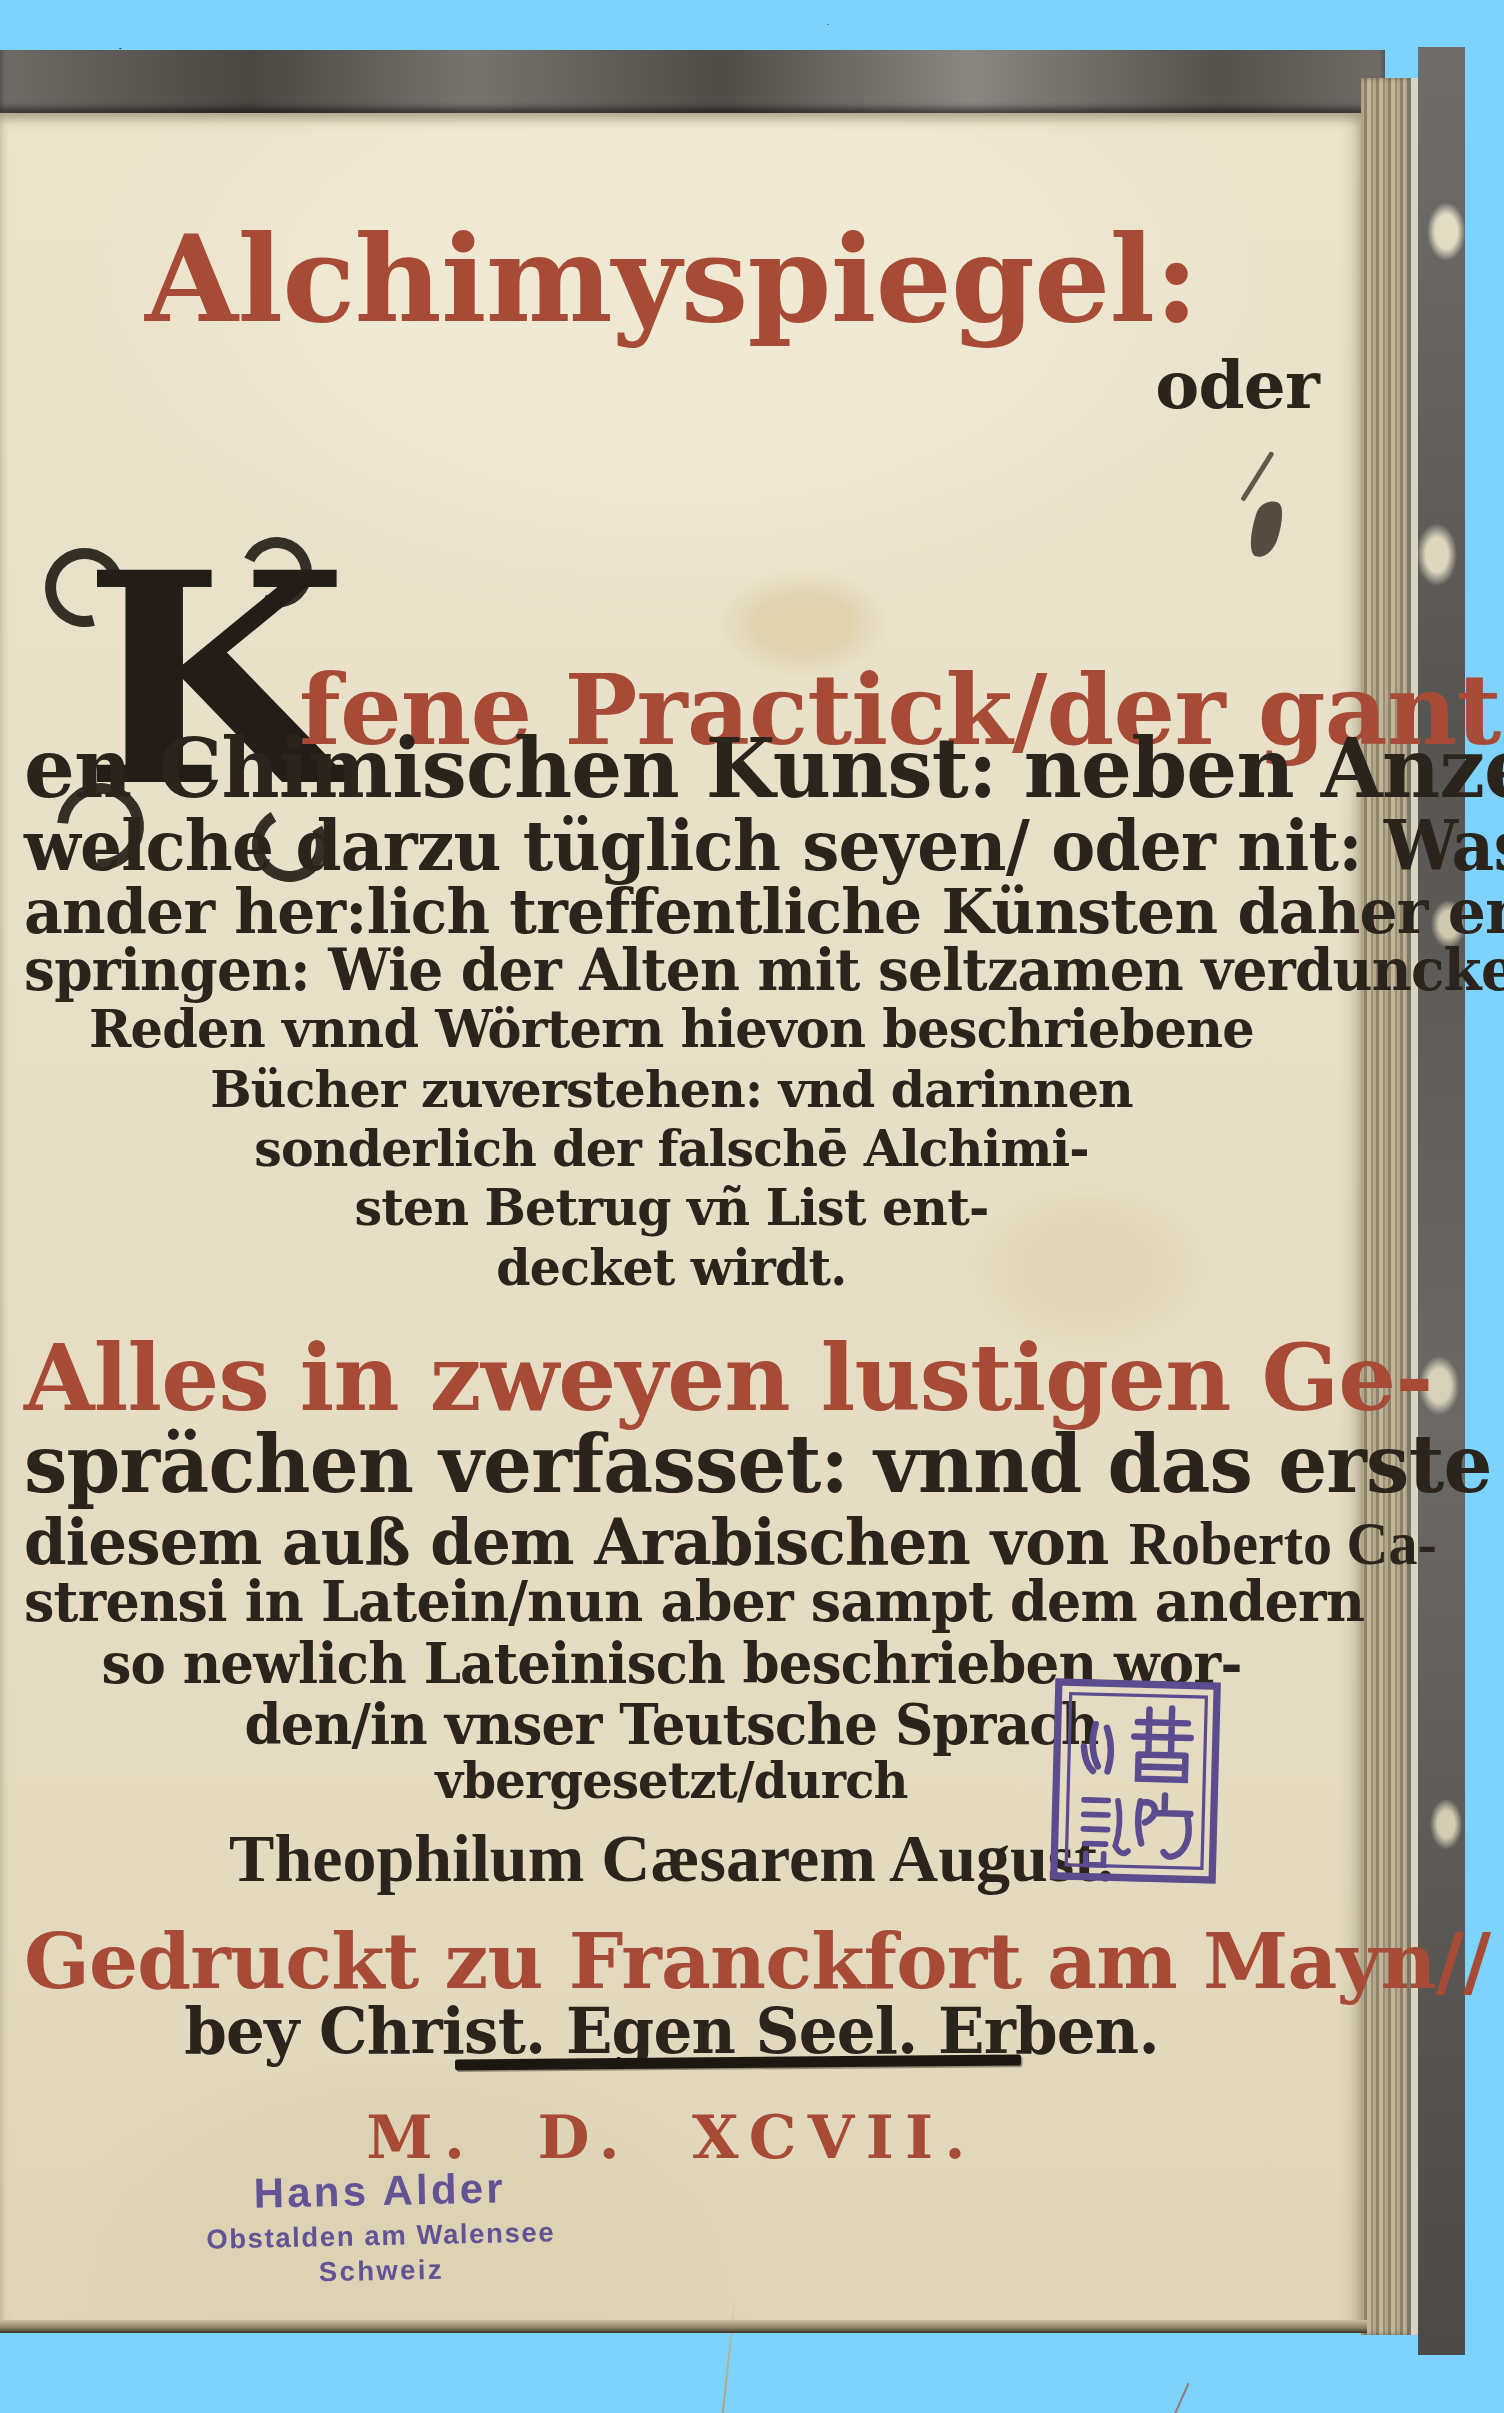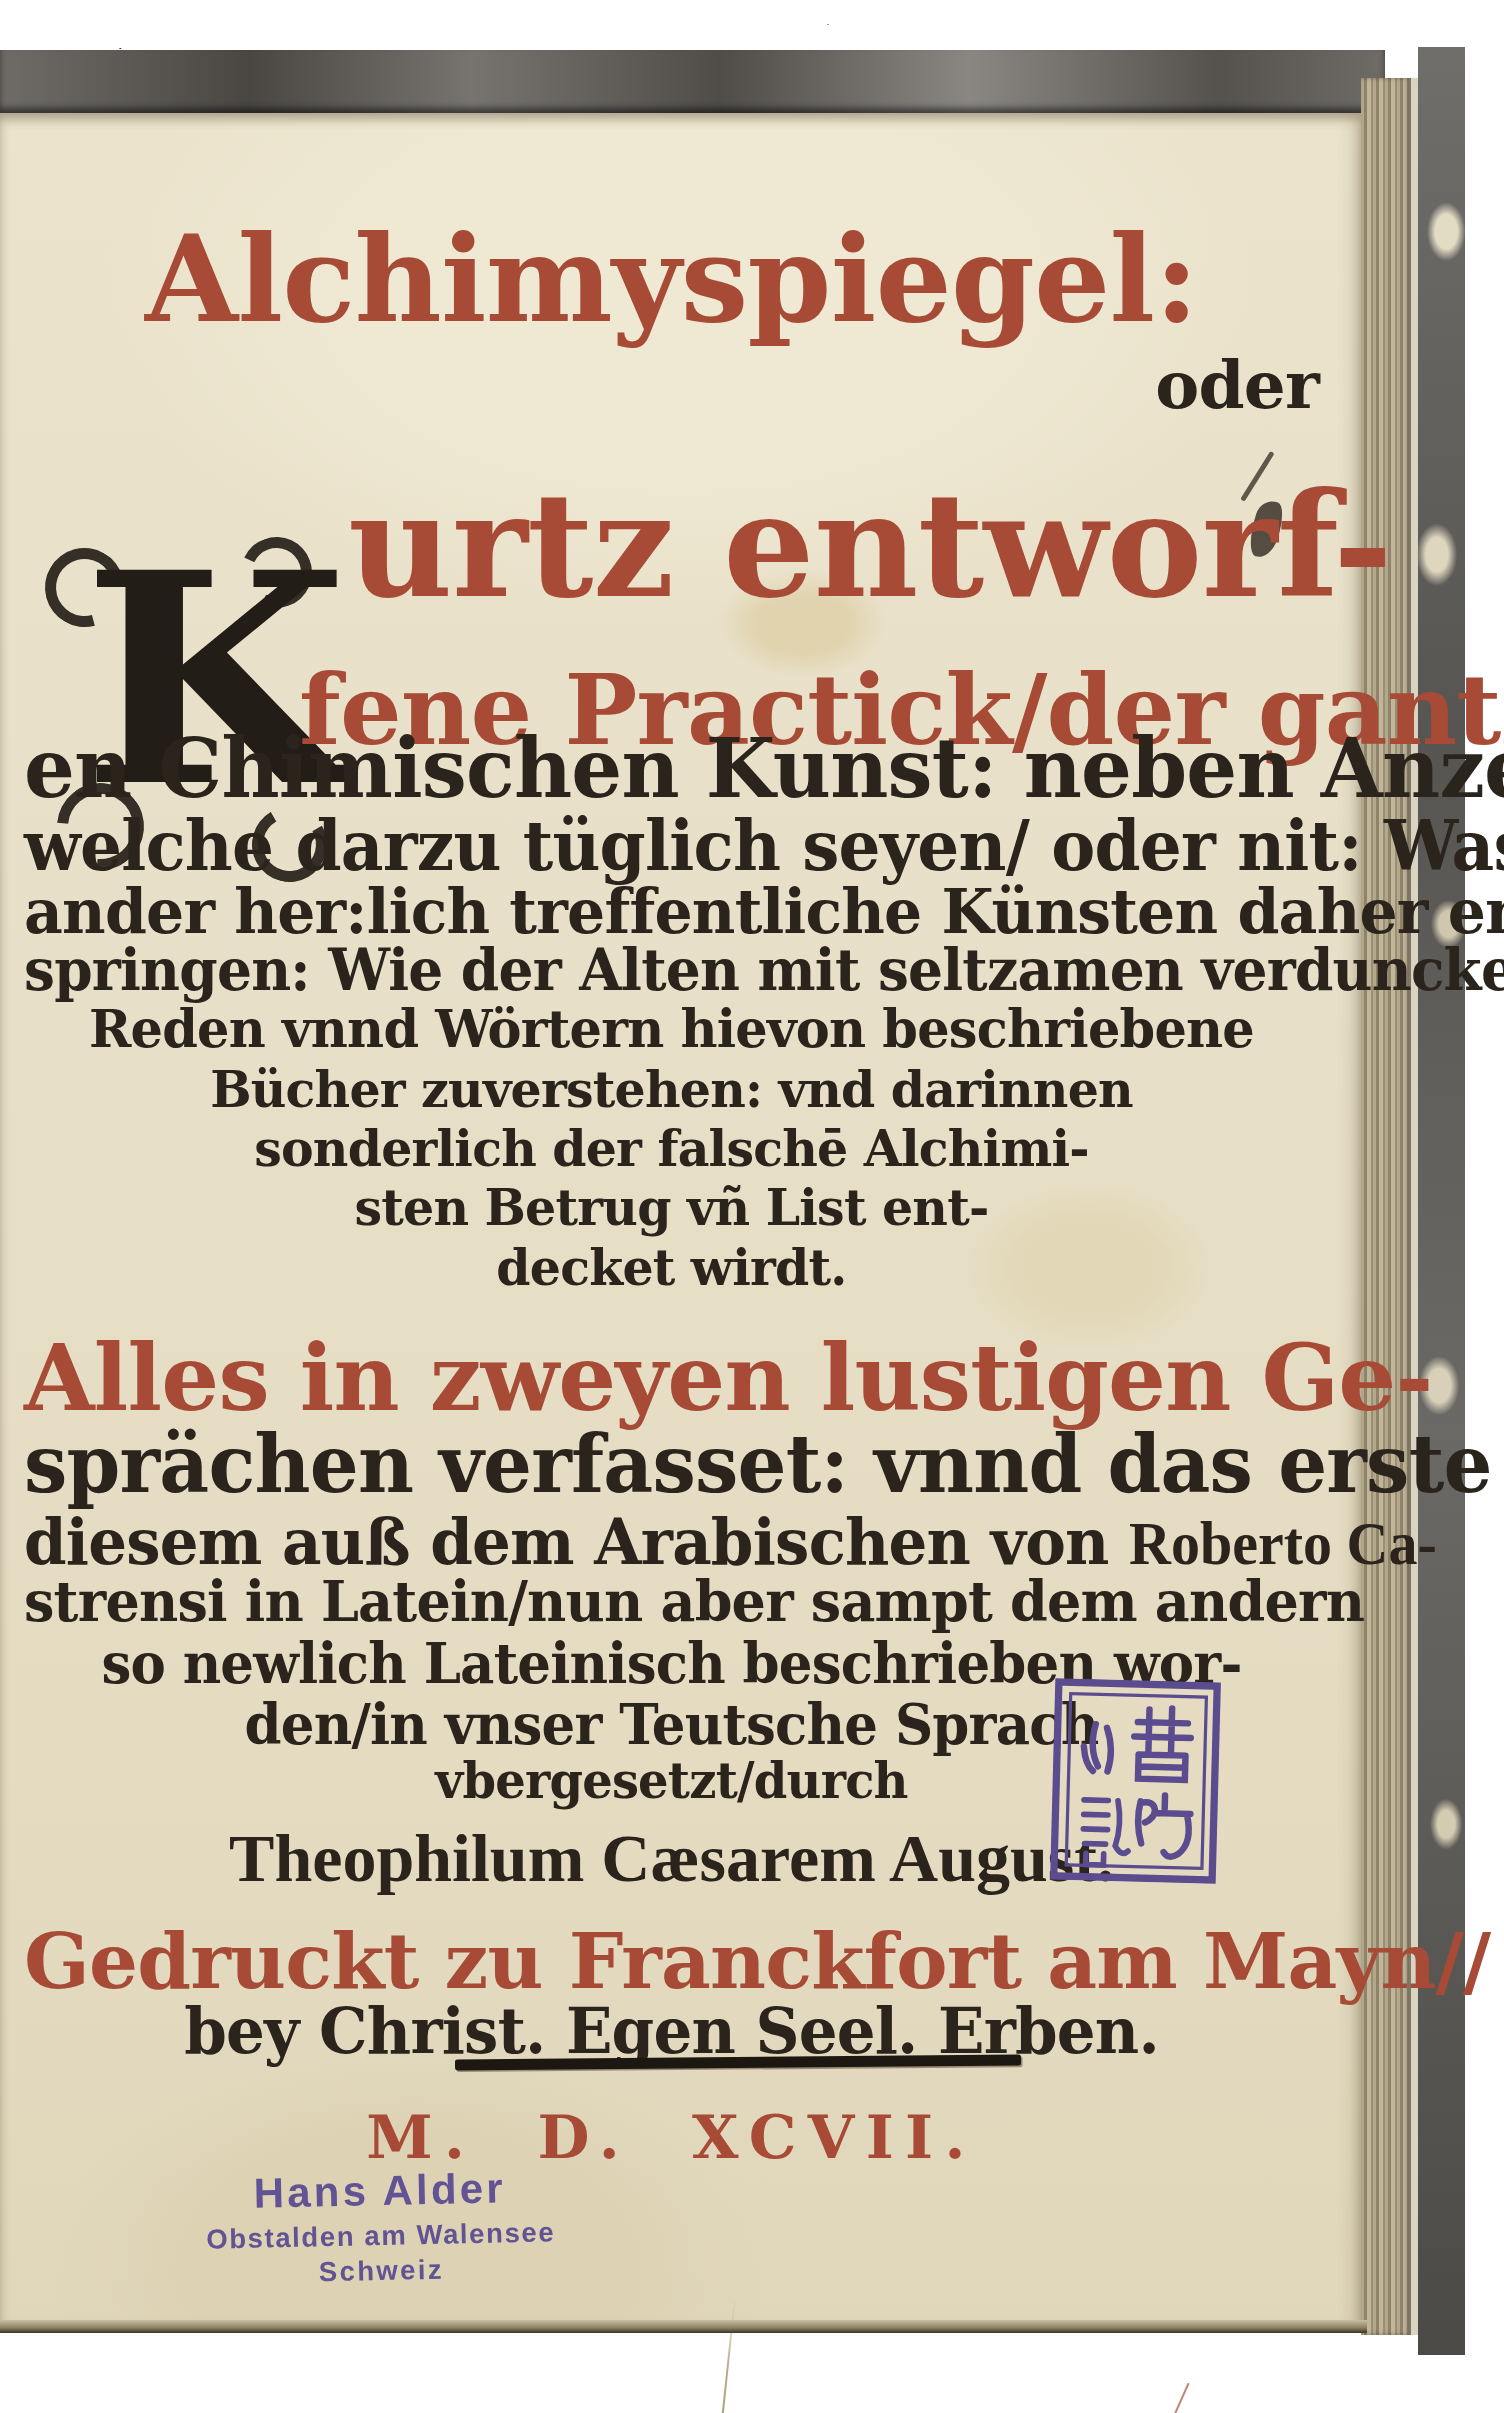--- a/index.html
+++ b/index.html
@@ -1,16 +1,16 @@
 <!DOCTYPE html>
 <html style="font-size:13px"><head>
 <meta charset="utf-8">
 <style>
   html,body{margin:0;padding:0;background:#0c0a08;}
-  #scan{position:relative;width:1505px;height:2413px;background:#ffffff;overflow:hidden;
+  #scan{position:relative;width:1505px;height:2413px;background:#7dd3fc;overflow:hidden;
         font-family:"DejaVu Serif",serif;}
   
   #scan .speckles{position:absolute;inset:0;
     background:
       radial-gradient(2.4px 0.8px at 8% 2%, #3a362f 0 40%, transparent 60%),
       radial-gradient(3.2px 0.8px at 55% 1%, #47423a 0 40%, transparent 60%),
       radial-gradient(2.4px 0.8px at 88% 30%, #3a362f 0 40%, transparent 60%),
       radial-gradient(2.4px 0.8px at 96% 70%, #3a362f 0 40%, transparent 60%);}
   
   .cover-top{position:absolute;left:0;top:50px;width:1385px;height:63px;
@@ -97,21 +97,20 @@
     <div class="line red" style="top:95px;font-size:120px;">Alchimyspiegel:</div>
     <div class="line" style="top:233px;font-size:66px;text-align:right;">oder</div>
 
     <div class="initial-wrap">
       <div class="flourish f1"></div>
       <div class="flourish f2"></div>
       <div class="flourish f3"></div>
       <div class="flourish f4"></div>
       <div class="initial-k">K</div>
     </div>
-    <div class="line red" style="left:348px;width:979px;top:348px;font-size:144px;text-align:left;">urtz entworf-</div>
     <div class="line red" style="left:299px;width:1019px;top:540px;font-size:97px;">fene Practick/der gantz-</div>
 
     <div class="line cond" style="top:608px;font-size:80px;">en Chimischen Kunst: neben Anzeig/</div>
     <div class="line cond" style="top:694px;font-size:66px;">welche darzu tüglich seyen/ oder nit: Was für</div>
     <div class="line cond" style="top:763px;font-size:60px;">ander her:lich treffentliche Künsten daher ent-</div>
     <div class="line cond" style="top:824px;font-size:55px;">springen: Wie der Alten mit seltzamen verdunckelten</div>
     <div class="line cond" style="top:885px;font-size:51px;">Reden vnnd Wörtern hievon beschriebene</div>
     <div class="line cond" style="top:947px;font-size:49px;">Bücher zuverstehen: vnd darinnen</div>
     <div class="line cond" style="top:1006px;font-size:49px;">sonderlich der falschē Alchimi-</div>
     <div class="line cond" style="top:1065px;font-size:49px;">sten Betrug vñ List ent-</div>

